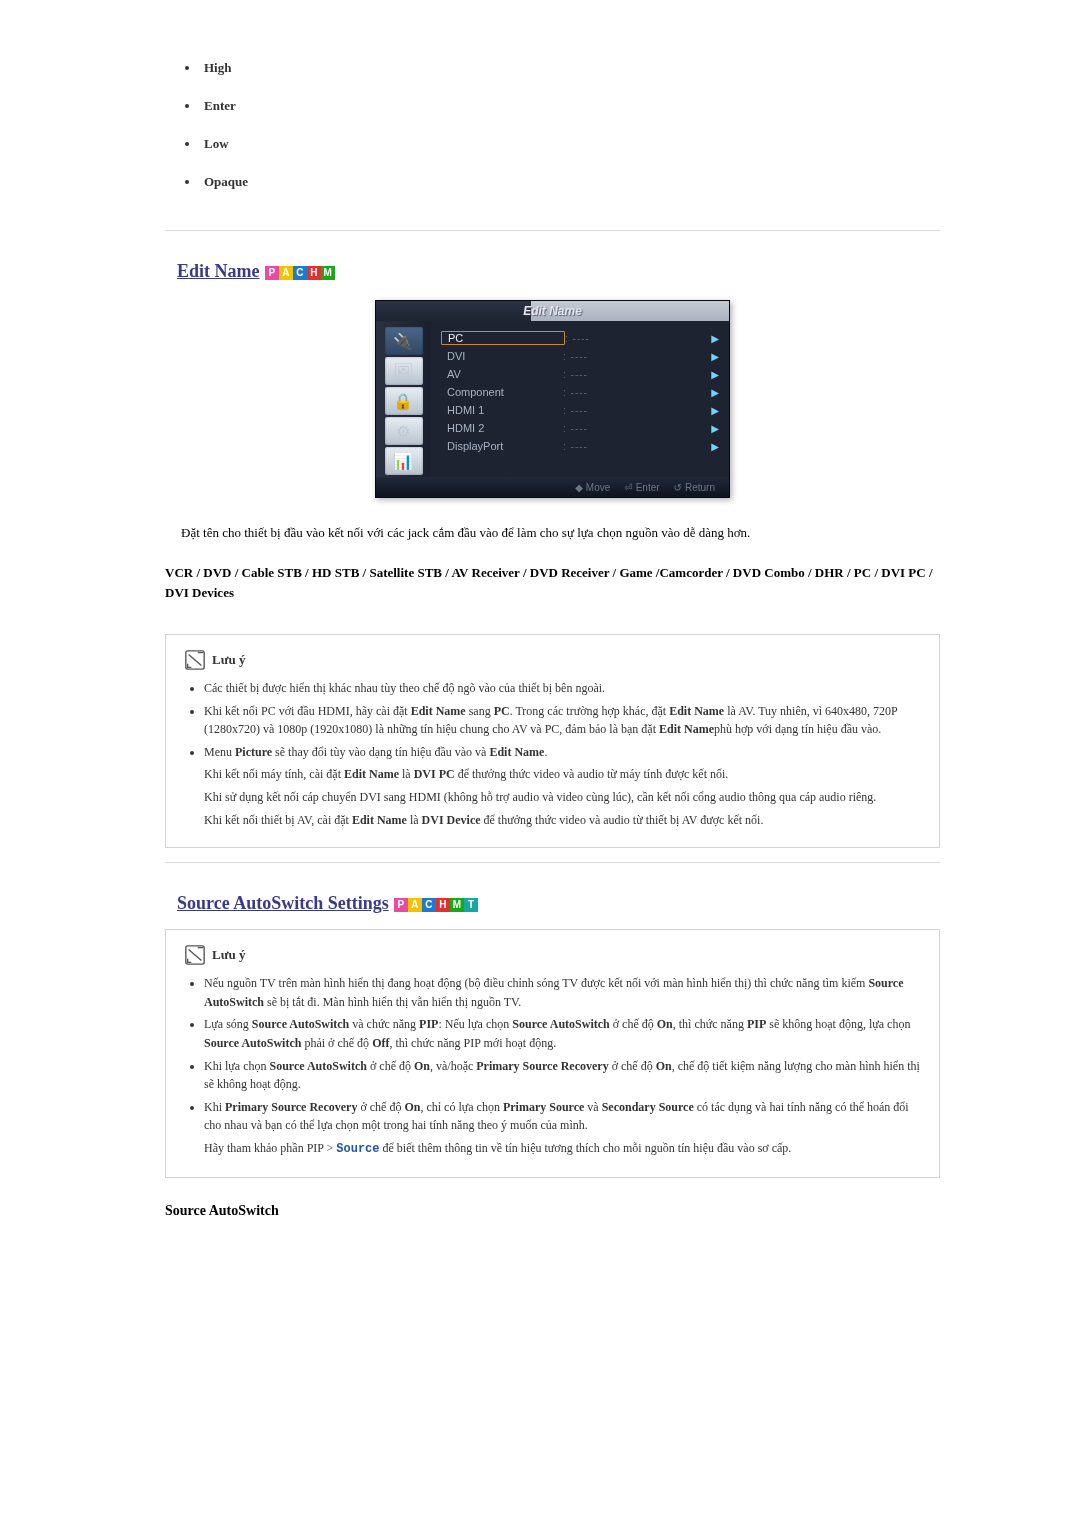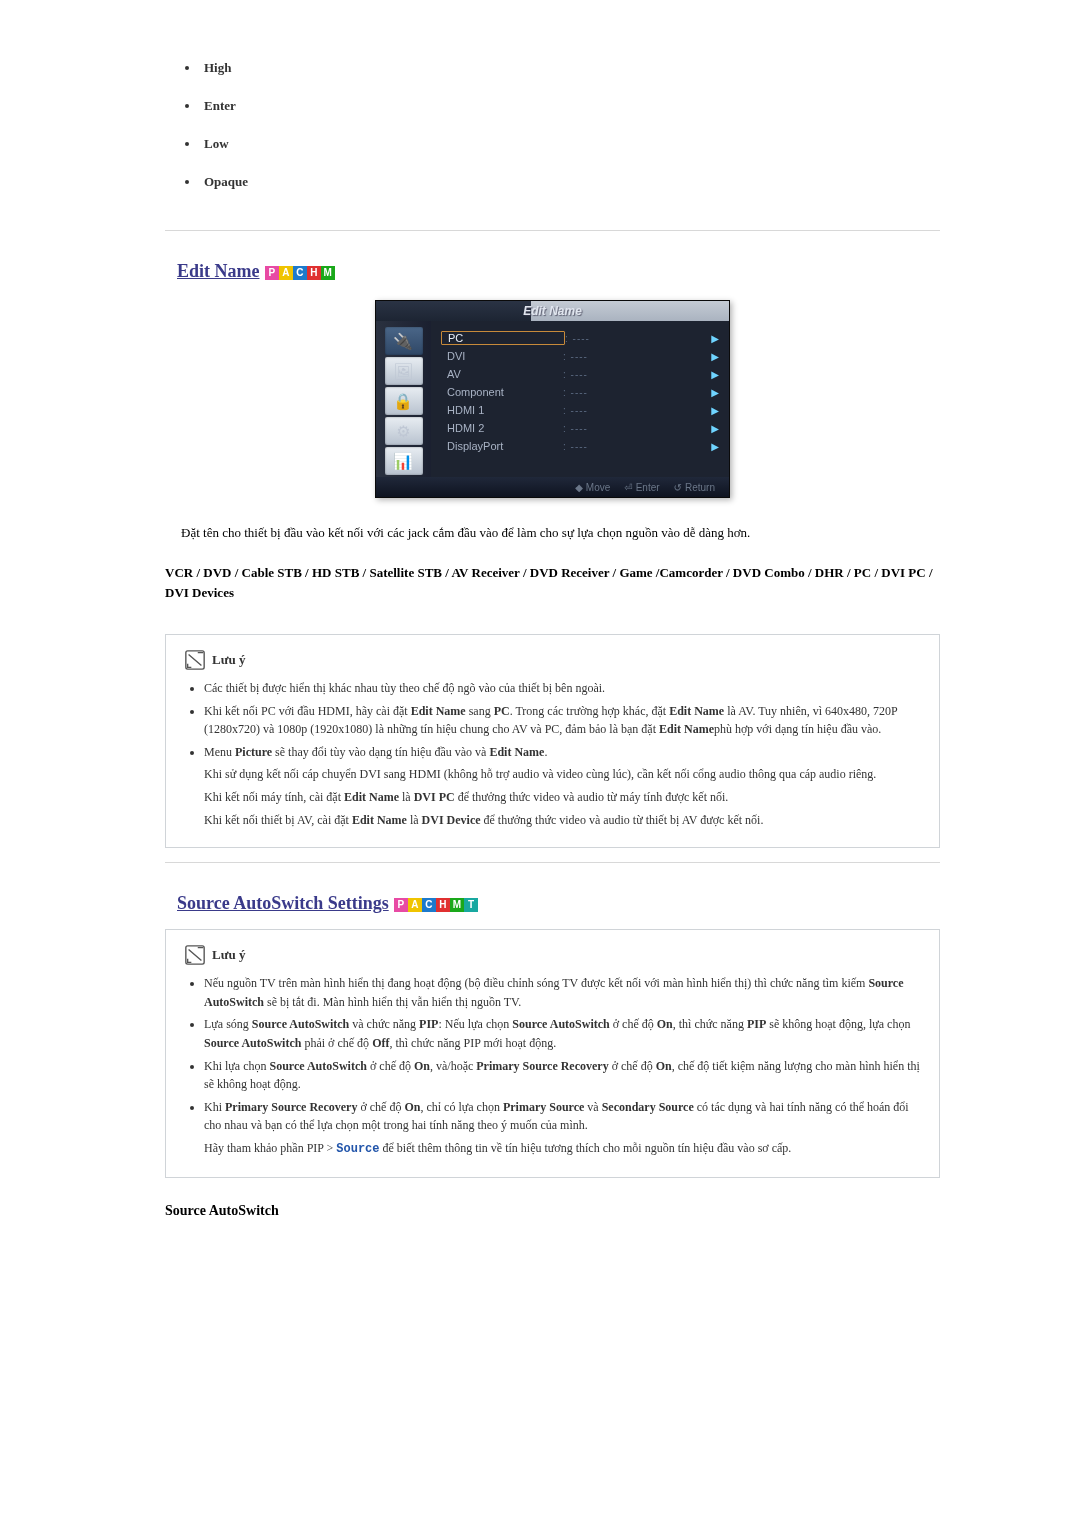--- a/index.html
+++ b/index.html
@@ -323,24 +323,24 @@
       </span>
       <span>Lưu ý</span>
     </div>
     <ul>
       <li>Các thiết bị được hiển thị khác nhau tùy theo chế độ ngõ vào của thiết bị bên ngoài.</li>
       <li>
         <span>Khi kết nối PC với đầu HDMI, hãy cài đặt </span><b>Edit Name</b><span> sang </span><b>PC</b><span>. Trong các trường hợp khác, đặt </span><b>Edit Name</b><span> là AV. Tuy nhiên, vì 640x480, 720P (1280x720) và 1080p (1920x1080) là những tín hiệu chung cho AV và PC, đảm bảo là bạn đặt </span><b>Edit Name</b><span>phù hợp với dạng tín hiệu đầu vào.</span>
       </li>
       <li>
         <span>Menu </span><b>Picture</b><span> sẽ thay đổi tùy vào dạng tín hiệu đầu vào và </span><b>Edit Name</b><span>.</span>
-        <span class="sub">Khi sử dụng kết nối cáp chuyển DVI sang HDMI (không hỗ trợ audio và video cùng lúc), cần kết nối cổng audio thông qua cáp audio riêng.</span>
         <span class="sub">
           <span>Khi kết nối máy tính, cài đặt </span><b>Edit Name</b><span> là </span><b>DVI PC</b><span> để thưởng thức video và audio từ máy tính được kết nối.</span>
         </span>
+        <span class="sub">Khi sử dụng kết nối cáp chuyển DVI sang HDMI (không hỗ trợ audio và video cùng lúc), cần kết nối cổng audio thông qua cáp audio riêng.</span>
         <span class="sub">
           <span>Khi kết nối thiết bị AV, cài đặt </span><b>Edit Name</b><span> là </span><b>DVI Device</b><span> để thưởng thức video và audio từ thiết bị AV được kết nối.</span>
         </span>
       </li>
     </ul>
   </div>
 
   <hr class="section-divider">
 
   <div class="section-heading">

